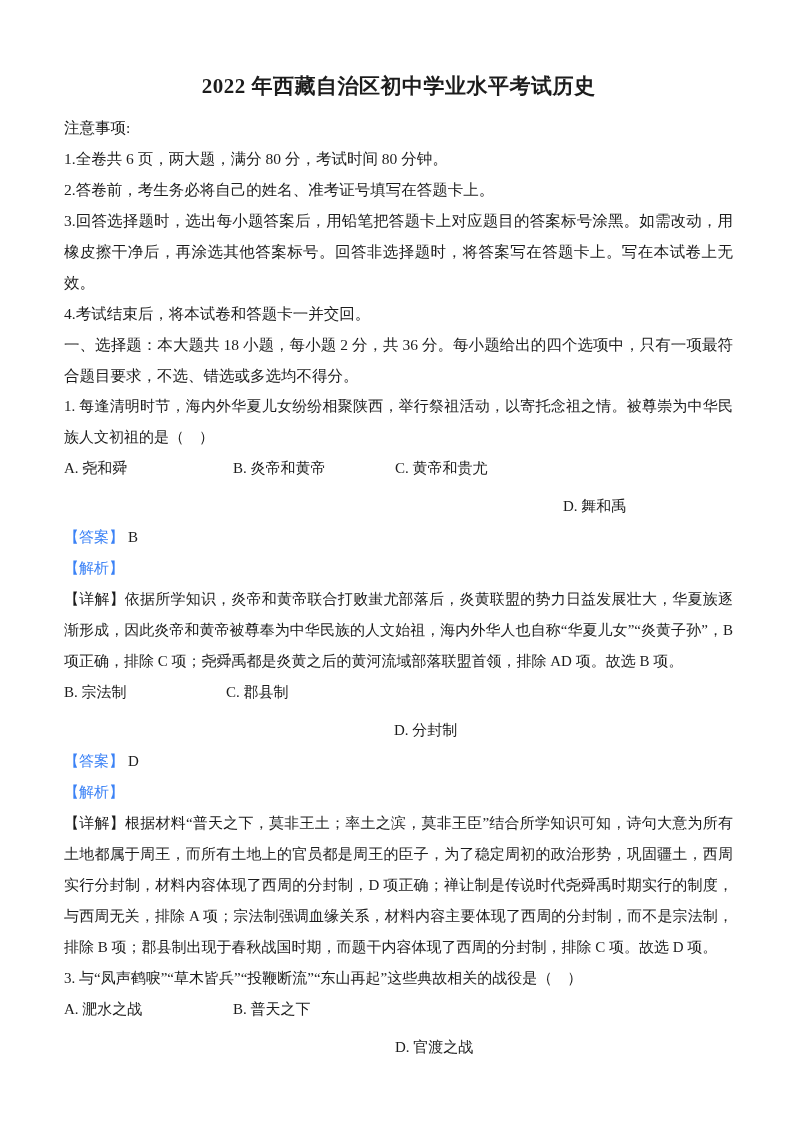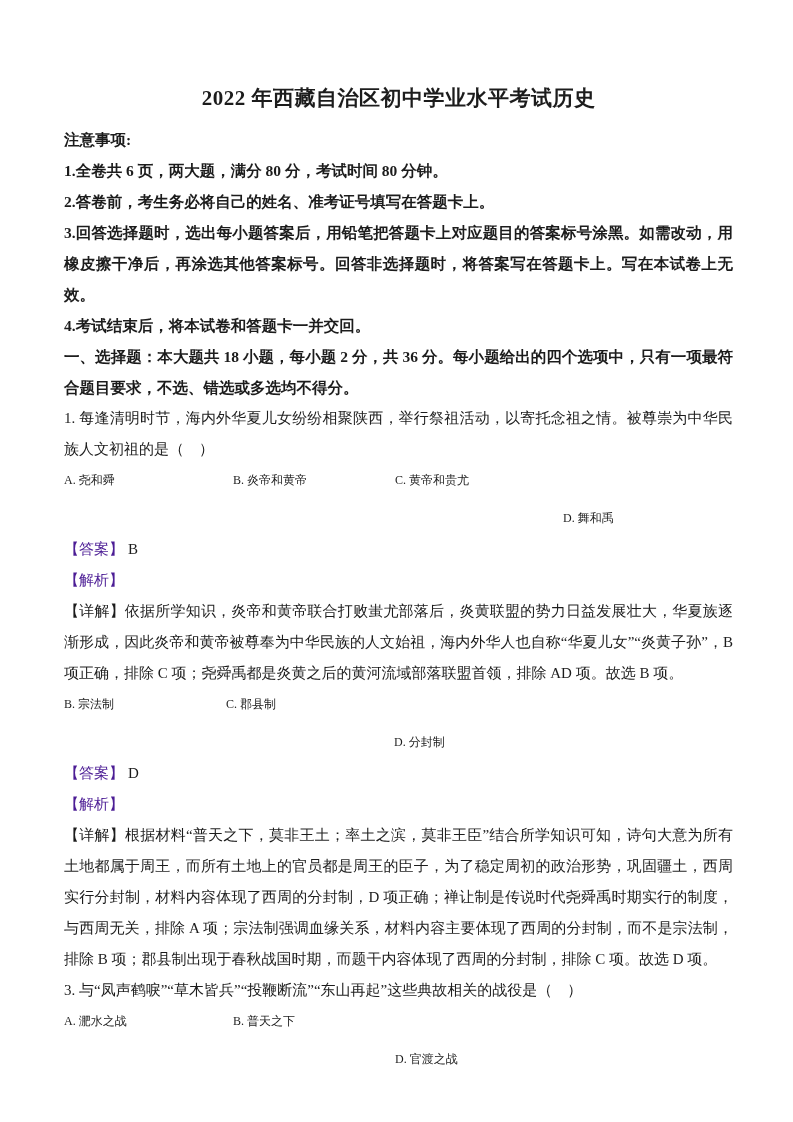--- a/index.html
+++ b/index.html
@@ -9,37 +9,37 @@
     height: 1122px;
     box-sizing: border-box;
     margin: 0 auto;
     background: #ffffff;
     padding: 64px 60px 0 64px;
     font-family: "Liberation Serif", "DejaVu Serif", serif;
     color: #1c1c1c;
     overflow: hidden;
   }
   .title {
-    margin: 16px 0 8px 0;
+    margin: 4px 0 8px 0;
     font-size: 21px;
     line-height: 36px;
     font-weight: bold;
     text-align: center;
     letter-spacing: 0.5px;
   }
   p { margin: 0; font-size: 15px; line-height: 31px; }
-  .bold { font-weight: bold; font-size: 15.5px; }
+  .bold { font-weight: normal; font-size: 15.5px; }
   .just { text-align: justify; text-justify: inter-ideograph; }
-  .options-row { display: flex; font-size: 12px; line-height: 31px; }
+  .options-row { display: flex; font-size: 15px; line-height: 31px; }
   .opt { flex: none; white-space: nowrap; }
   .opt-a { width: 169px; }
   .opt-b { width: 162px; }
   .opt-c { width: 168px; }
   .opt-d { width: auto; margin-top: 38px; }
-  .marker { color: #4c1d95; }
+  .marker { color: #3b82f6; }
   .answer-value { margin-left: 4px; color: #1c1c1c; }
 </style>
 </head>
 <body>
 
 <div class="page">
 
   <h1 class="title">2022 年西藏自治区初中学业水平考试历史</h1>
 
   <p class="bold">注意事项:</p>

